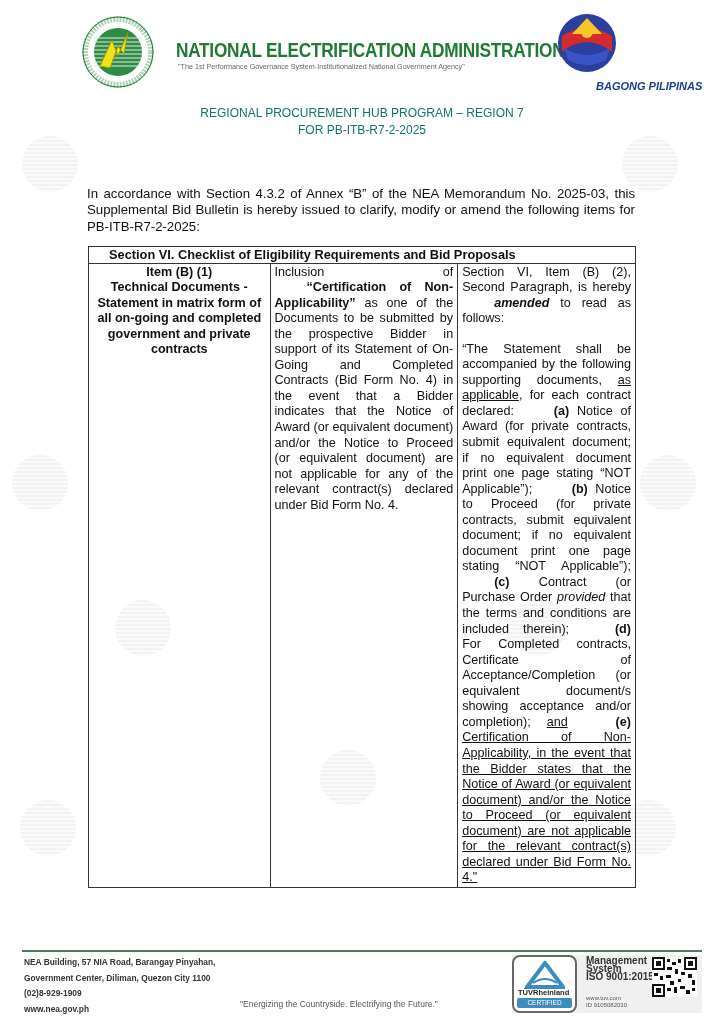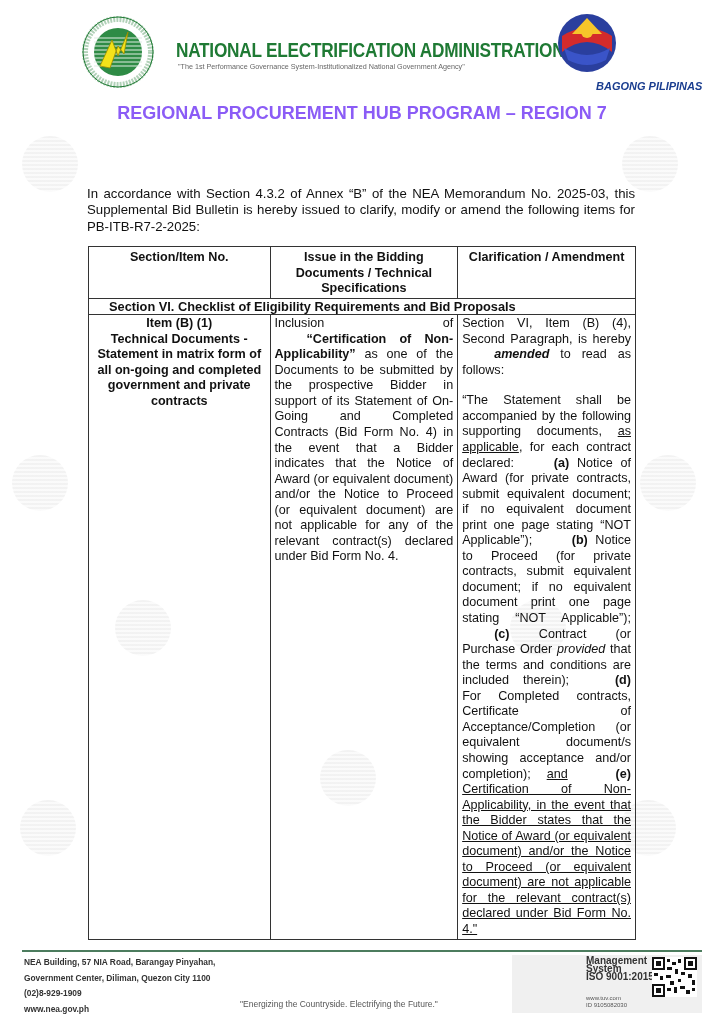--- a/index.html
+++ b/index.html
@@ -18,21 +18,21 @@
                font-weight: 700; font-size: 21px; color: #1f7a34; letter-spacing: -0.3px;
                transform: scaleX(0.82); transform-origin: left top; white-space: nowrap; }
   .nea-tagline { position: absolute; left: 108px; top: 52px; font-size: 7.2px; color: #666;
                  white-space: nowrap; }
   .bp-logo { position: absolute; left: 486px; top: 2px; width: 62px; height: 62px; }
   .bp-label { position: absolute; left: 486px; top: 70px; font-size: 11px; font-weight: 700;
               font-style: italic; color: #1a3d8f; white-space: nowrap; margin-left: 40px; }
 
   
   .titles { position: absolute; top: 105px; left: 0; width: 724px; text-align: center; }
-  .titles div { font-weight: 700; font-size: 18px; line-height: 16.5px; color: #8b5cf6; }
+  .titles div { font-weight: 400; font-size: 12px; line-height: 16.5px; color: #0f766e; }
 
   .intro { position: absolute; top: 186px; left: 87px; width: 548px; font-size: 13.2px;
            line-height: 16.4px; text-align: justify; }
 
   
   .tbl { position: absolute; top: 246px; left: 88px; width: 548px; border-collapse: collapse;
          font-size: 12.6px; line-height: 15.55px; }
   .tbl td, .tbl th { border: 1px solid #333; vertical-align: top; padding: 1px 4px; }
   .tbl th { font-weight: 700; text-align: center; padding-top: 3px; }
   .col1 { width: 182px; }
@@ -97,66 +97,70 @@
     <path d="M6 24 Q31 8 56 24 L56 40 Q31 20 6 40 Z" fill="#d42b2b"></path>
     <path d="M16 22 L31 6 L46 22 Z" fill="#f6c62a"></path>
     <circle cx="31" cy="20" r="6" fill="#f6c62a"></circle>
     <path d="M8 36 Q31 50 54 36 L50 48 Q31 58 12 48 Z" fill="#3a54c8"></path>
   </svg>
   <div class="bp-label">BAGONG PILIPINAS</div>
 </div>
 
 <div class="titles">
   <div>REGIONAL PROCUREMENT HUB PROGRAM – REGION 7</div>
+  <div>FOR PB-ITB-R7-2-2025</div>
 </div>
 
 <p class="intro">In accordance with Section 4.3.2 of Annex “B” of the NEA Memorandum No. 2025-03, this Supplemental Bid Bulletin is hereby issued to clarify, modify or amend the following items for PB-ITB-R7-2-2025:</p>
 
 <table class="tbl">
   <colgroup>
       <col class="col1">
       <col class="col2">
       <col class="col3">
     </colgroup>
   <tbody>
-      <tr>
-    <th>Section/Item No.</th>
-    <th>Issue in the Bidding Documents / Technical Specifications</th>
-    <th>Clarification / Amendment</th>
-  </tr>
   <tr class="section-row">
     <td colspan="3">Section VI. Checklist of Eligibility Requirements and Bid Proposals</td>
   </tr>
   <tr>
     <td class="c1">
       <div>Item (B) (1)</div>
       <div>Technical Documents - Statement in matrix form of all on-going and completed government and private contracts</div>
     </td>
     <td class="j">
       <span>Inclusion of </span><b>“Certification of Non-Applicability”</b><span> as one of the Documents to be submitted by the prospective Bidder in support of its Statement of On-Going and Completed Contracts (Bid Form No. 4) in the event that a Bidder indicates that the Notice of Award (or equivalent document) and/or the Notice to Proceed (or equivalent document) are not applicable for any of the relevant contract(s) declared under Bid Form No. 4.</span>
     </td>
     <td class="j">
-      <div><span>Section VI, Item (B) (4), Second Paragraph, is hereby </span><b><i>amended</i></b><span> to read as follows:</span></div>
+      <div><span>Section VI, Item (B) (2), Second Paragraph, is hereby </span><b><i>amended</i></b><span> to read as follows:</span></div>
       <div class="gap"></div>
       <div><span>“The Statement shall be accompanied by the following supporting documents, </span><span class="u">as applicable</span><span>, for each contract declared: </span><b>(a)</b><span> Notice of Award (for private contracts, submit equivalent document; if no equivalent document print one page stating “NOT Applicable”); </span><b>(b)</b><span> Notice to Proceed (for private contracts, submit equivalent document; if no equivalent document print one page stating “NOT Applicable”); </span><b>(c)</b><span> Contract (or Purchase Order </span><i>provided</i><span> that the terms and conditions are included therein); </span><b>(d)</b><span> For Completed contracts, Certificate of Acceptance/Completion (or equivalent document/s showing acceptance and/or completion); </span><span class="u">and</span> <b>(e)</b> <span class="u">Certification of Non-Applicability, in the event that the Bidder states that the Notice of Award (or equivalent document) and/or the Notice to Proceed (or equivalent document) are not applicable for the relevant contract(s) declared under Bid Form No. 4."</span></div>
     </td>
   </tr>
 </tbody>
   </table>
 
 <div class="footer-line"></div>
 <div class="addr">
   <div>NEA Building, 57 NIA Road, Barangay Pinyahan,</div>
   <div>Government Center, Diliman, Quezon City 1100</div>
   <div>(02)8-929-1909</div>
   <div>www.nea.gov.ph</div>
 </div>
 <div class="slogan">"Energizing the Countryside. Electrifying the Future."</div>
 
 <div class="cert-box">
+  <div class="tuv">
+    <svg width="40" height="28" viewBox="0 0 40 28" style="position:absolute;left:11px;top:4px;">
+      <path d="M20 2 L38 26 L2 26 Z" fill="none" stroke="#3c8dbf" stroke-width="4"></path>
+      <path d="M8 22 Q20 14 32 22" fill="none" stroke="#3c8dbf" stroke-width="2"></path>
+    </svg>
+    <div class="tuv-brand">TÜVRheinland</div>
+    <div class="tuv-cert">CERTIFIED</div>
+  </div>
   <div class="ms">
     <div>Management</div>
     <div>System</div>
     <div>ISO 9001:2015</div>
   </div>
   <div class="tuv-url">
     <div>www.tuv.com</div>
     <div>ID 9105082030</div>
   </div>
   <svg class="qr" viewBox="0 0 45 40">

